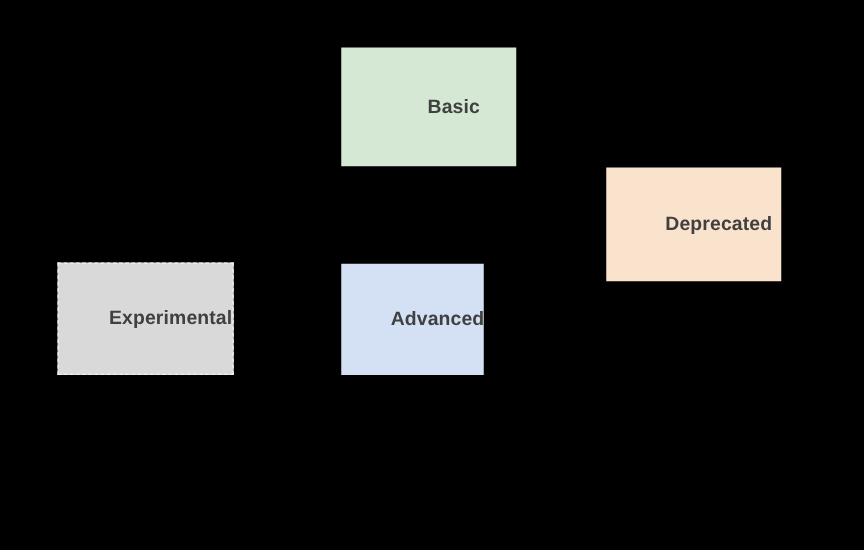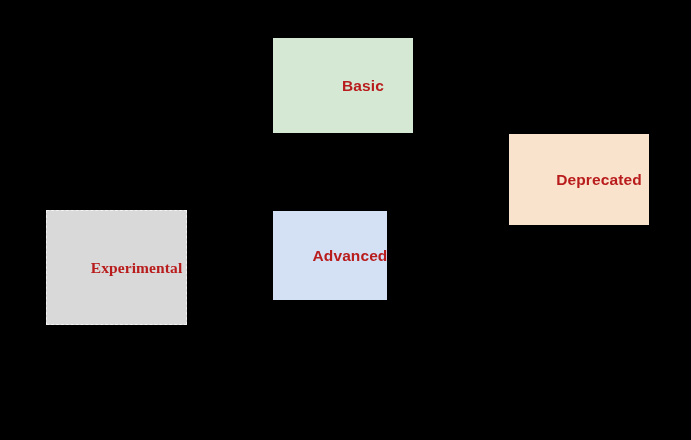--- a/index.html
+++ b/index.html
@@ -18,21 +18,21 @@
     background: #000000;
     overflow: hidden;
   }
   .node {
     position: absolute;
     box-sizing: border-box;
     display: flex;
     align-items: center;
     justify-content: center;
     text-align: center;
-    color: #b91c1c;
+    color: #404040;
     font-family: "Liberation Sans", sans-serif;
     font-size: 15.5px;
     font-weight: bold;
     letter-spacing: 0.1px;
     line-height: 1.15;
     user-select: none;
     padding-left: 40px;
   }
   .node-label {
     display: block;
@@ -45,41 +45,39 @@
     top: 38px;
     width: 140px;
     height: 95px;
     background: #d5e8d4;
     border: none;
   }
   #node-experimental {
     left: 46px;
     top: 210px;
     width: 141px;
-    height: 115px;
+    height: 90px;
     background: #d9d9d9;
     border: 1.5px dashed #f2f2f2;
-    font-family: Liberation Serif, serif;
   }
   #node-advanced {
     left: 273px;
     top: 211px;
     width: 114px;
     height: 89px;
     background: #d4e1f5;
     border: none;
   }
   #node-deprecated {
     left: 485px;
     top: 134px;
     width: 140px;
     height: 91px;
     background: #fae3cd;
     border: none;
-    margin-left: 24px;
   }
   #node-removed {
     left: 484px;
     top: 293px;
     width: 141px;
     height: 89px;
     background: #f3cfcf;
     border: 1.5px dashed #ffffff;
   }
 </style>

